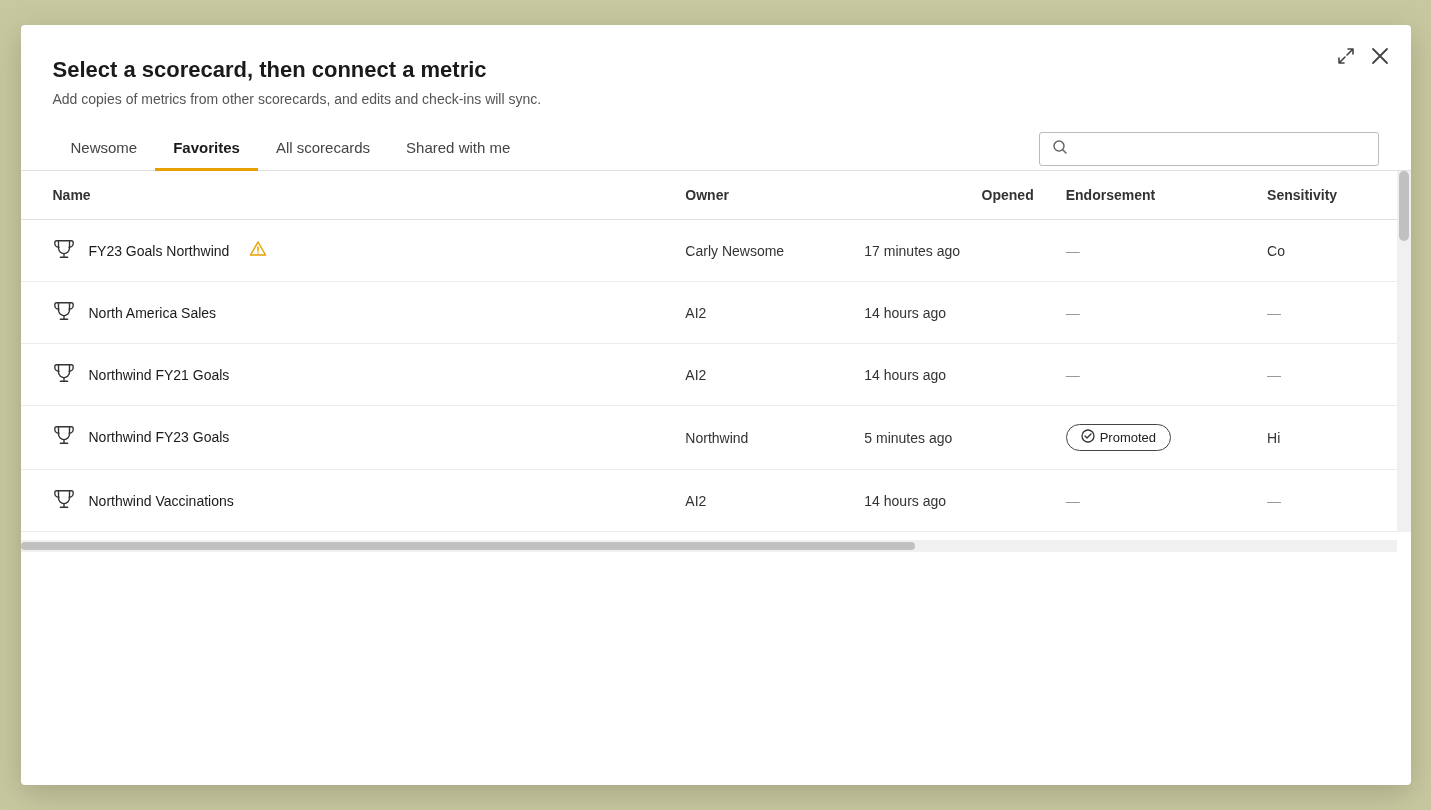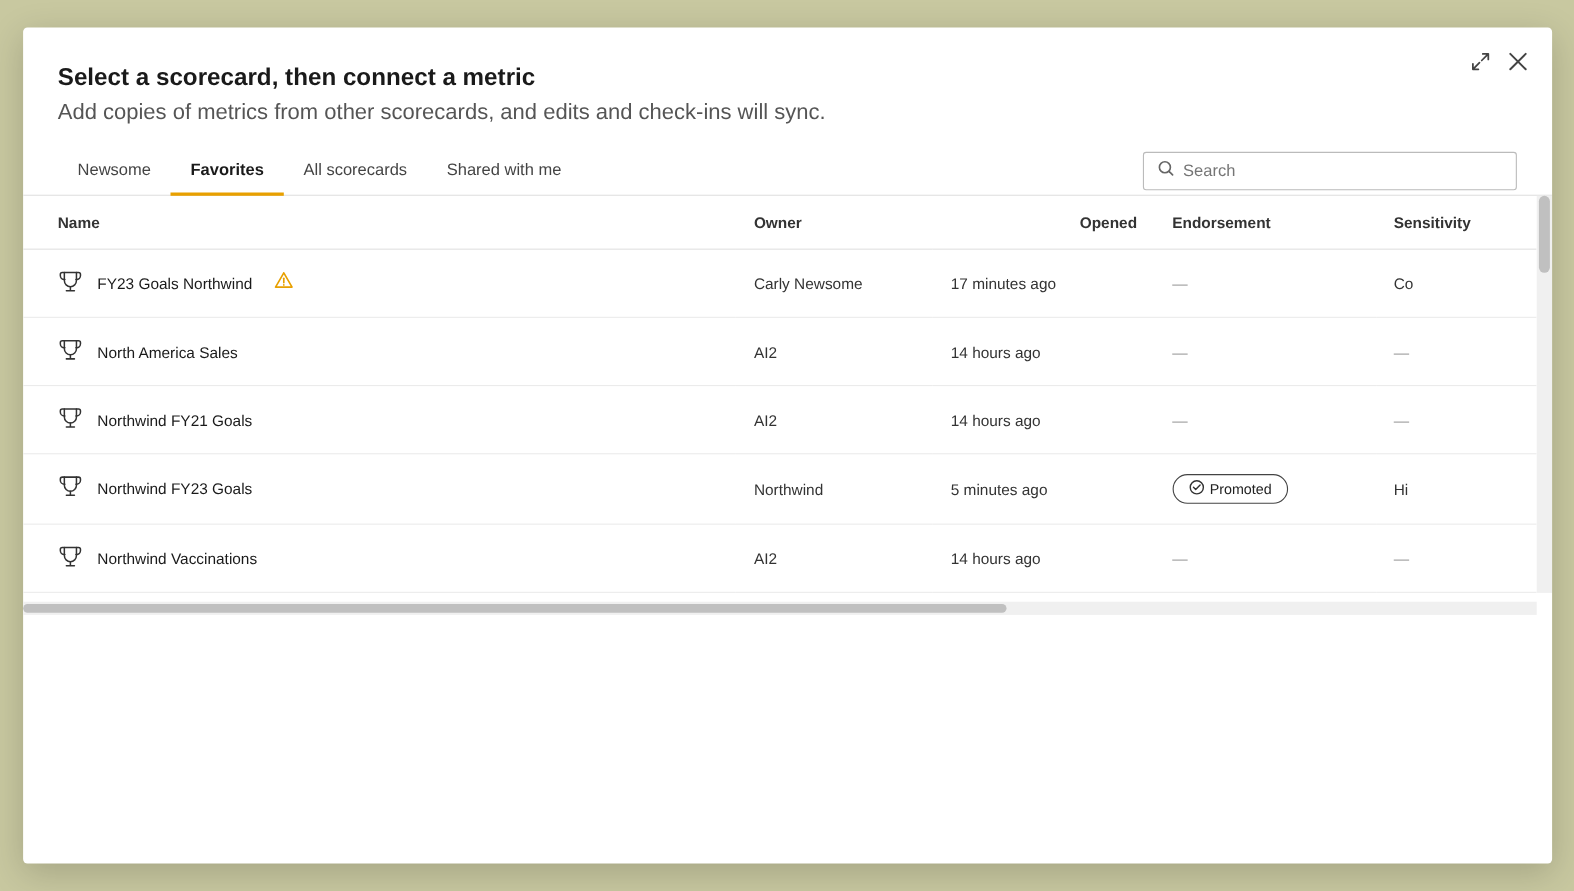--- a/index.html
+++ b/index.html
@@ -25,21 +25,21 @@
     .dialog-header {
       padding: 0 30px 0 32px;
     }
     .dialog-title {
       font-size: 22px;
       font-weight: 600;
       color: #1a1a1a;
       margin-bottom: 8px;
     }
     .dialog-subtitle {
-      font-size: 20px;
+      font-size: 14px;
       color: #555;
       margin-bottom: 20px;
     }
     .dialog-close-btn {
       position: absolute;
       top: 20px;
       right: 20px;
       background: none;
       border: none;
       cursor: pointer;
@@ -245,21 +245,20 @@
       <button class="tab">All scorecards</button>
       <button class="tab">Shared with me</button>
     </div>
     <div class="search-box">
       <span class="search-icon-svg">
         <svg width="16" height="16" viewBox="0 0 16 16" fill="none" xmlns="http://www.w3.org/2000/svg">
           <circle cx="7" cy="7" r="5" stroke="#666" stroke-width="1.5"></circle>
           <path d="M11 11l3 3" stroke="#666" stroke-width="1.5" stroke-linecap="round"></path>
         </svg>
       </span>
-      <input type="text" placeholder="Search" style="">
     </div>
   </div>
 
   <div style="display:flex; position:relative;">
     <div class="table-scroll">
       <table>
         <thead>
           <tr>
             <th class="col-name">Name</th>
             <th class="col-owner">Owner</th>

